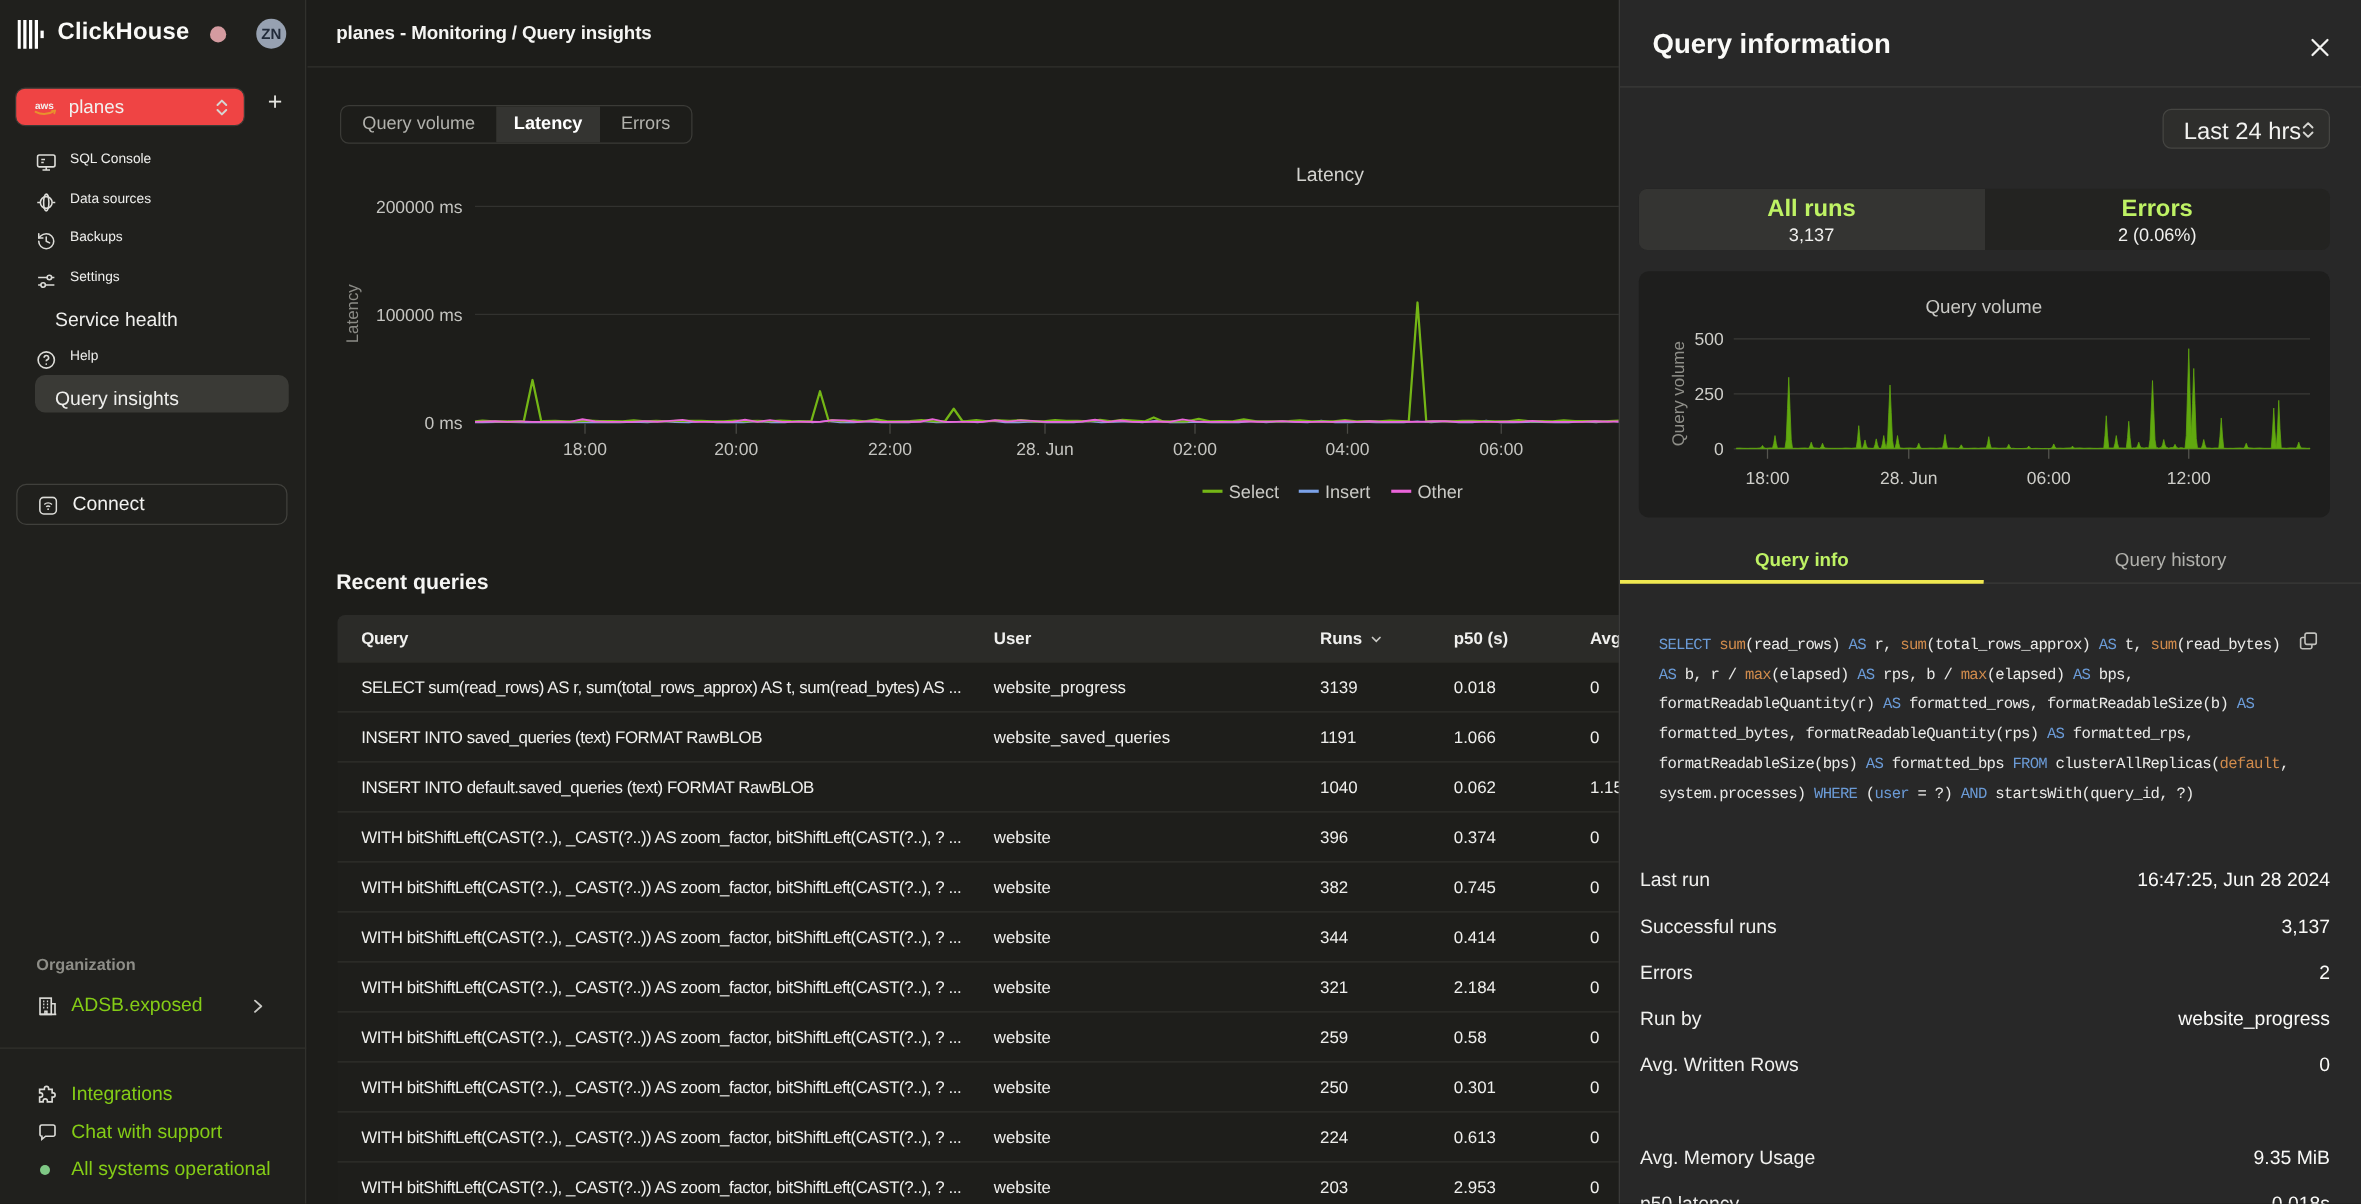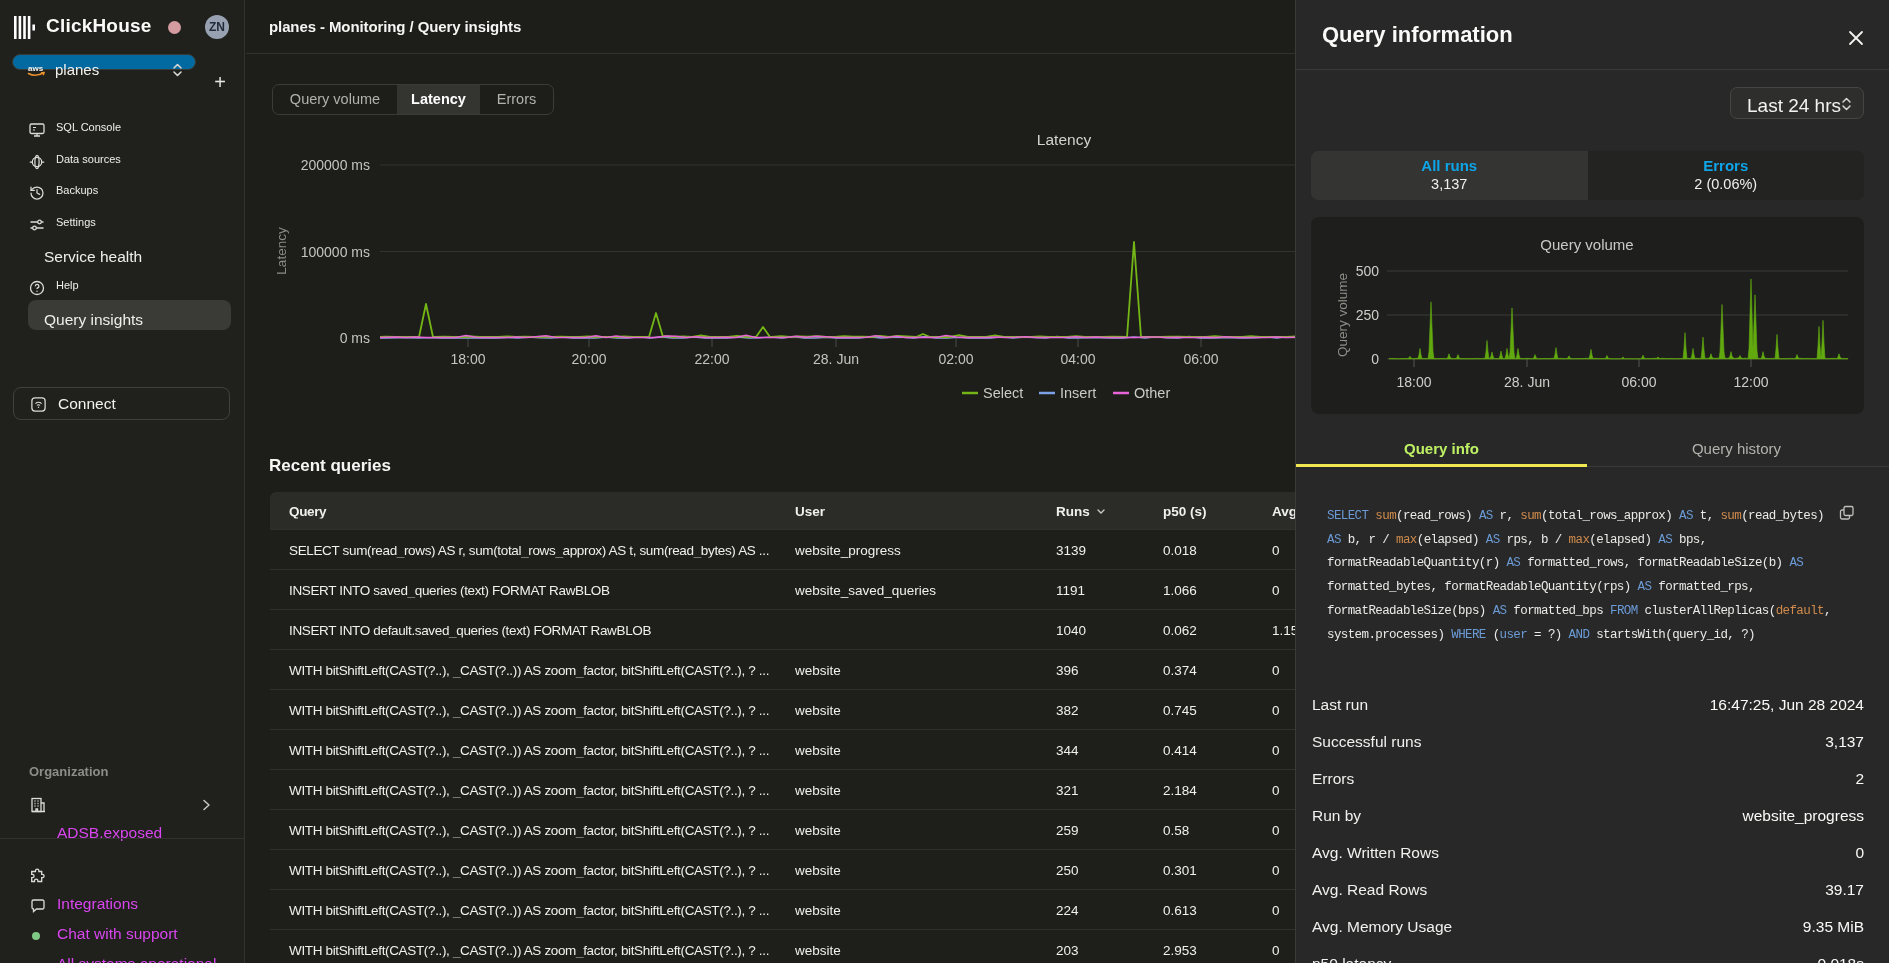--- a/index.html
+++ b/index.html
@@ -5,38 +5,38 @@
 * { margin:0; padding:0; box-sizing:border-box; }
 html,body { width:1889px; height:963px; overflow:hidden; background:#1d1d1a; font-family:"Liberation Sans", sans-serif; }
 #root { position:relative; width:1889px; height:963px;padding-left:24px; }
 
 
 #sidebar { position:absolute; left:0; top:0; width:245px; height:963px; background:#20201d; border-right:1px solid #31312d; }
 .logo-bars { position:absolute; left:14px; top:15px; }
 .logo-text { position:absolute; left:46px; top:15px; font-size:19px; font-weight:bold; color:#fafaf8; letter-spacing:0.2px; }
 .pink-dot { position:absolute; left:168px; top:21px; width:13px; height:13px; border-radius:50%; background:#d49ba0; }
 .avatar { position:absolute; left:205px; top:15px; width:24px; height:24px; border-radius:50%; background:#97a1b1; color:#222b3a; font-size:12px; font-weight:bold; text-align:center; line-height:24px; }
-.svc-select { position:absolute; left:12px; top:54px; width:184px; height:16px; background:#0369a1; border:1px solid #3a3a36; border-radius:8px; }
+.svc-select { position:absolute; left:12px; top:70px; width:184px; height:31px; background:#ef4444; border:1px solid #3a3a36; border-radius:8px; }
 .svc-select .aws { position:absolute; left:14px; top:6px; }
 .svc-select .name { position:absolute; left:42px; top:6px; font-size:15px; color:#f2f2f0; }
 .svc-select .updown { position:absolute; right:12px; top:7px; }
 .plus-btn { position:absolute; left:209px; top:71px; width:22px; height:22px; color:#e4e4e0; font-size:20px; font-weight:300; text-align:center; line-height:22px; }
 .nav { position:absolute; left:0; top:114px; width:245px; }
 .nav-item { position:relative; height:31.7px; }
 .nav-item .ic { position:absolute; left:29px; top:8px; width:16px; height:16px; }
 .nav-item .lb { position:absolute; left:56px; top:7px; font-size:11px; color:#eeeeec; }
 .nav-item .lb2 { position:absolute; left:44px; top:7px; font-size:15.5px; color:#eeeeec; }
 .nav-pill { position:absolute; left:28px; top:-4px; right:14px; height:30px; background:#3a3a36; border-radius:8px; }
 .connect-btn { position:absolute; left:13px; top:387px; width:217px; height:33px; border:1px solid #40403c; border-radius:8px; }
 .connect-btn .ic { position:absolute; left:17px; top:9px; }
 .connect-btn .lb { position:absolute; left:44px; top:7px; font-size:15.5px; color:#f2f2f0; }
 .org-label { position:absolute; left:29px; top:764px; font-size:13px; font-weight:bold; color:#8d8d87; }
 .org-item { position:absolute; left:0; width:245px; }
 .org-item .ic { position:absolute; left:30px; top:0px; width:16px; height:16px; }
-.org-item .lb { position:absolute; left:57px; top:-1px; font-size:15.5px; color:#d946ef;margin-top:28px; }
+.org-item .lb { position:absolute; left:57px; top:-1px; font-size:15.5px; color:#84cc16; }
 .side-divider { position:absolute; left:0; top:838px; width:245px; height:1px; background:#31312d; }
 
 
 #main { position:absolute; left:246px; top:0; width:1643px; height:963px; background:#1d1d1a; }
 #main-header { position:absolute; left:0; top:0; width:1643px; height:54px; border-bottom:1px solid #31312d; }
 #main-header .t { position:absolute; left:23px; top:18px; font-size:15px; font-weight:bold; color:#f5f5f3; letter-spacing:-0.1px; }
 .seg { position:absolute; left:26px; top:84px; height:31px; border:1px solid #3b3b37; border-radius:7px; display:flex; overflow:hidden; }
 .seg .s { height:29px; line-height:29px; text-align:center; font-size:14.5px; color:#b2b2ad; }
 .seg .s:nth-child(1){ width:124px; } .seg .s:nth-child(2){ width:83px; } .seg .s:nth-child(3){ width:73px; }
 .seg .s.active { background:#343431; color:#ffffff; font-weight:bold; }
@@ -55,21 +55,21 @@
 
 #panel { position:absolute; left:1295px; top:0; width:594px; height:963px; background:#282828; border-left:1px solid #3a3a38; }
 #panel-header { position:absolute; left:0; top:0; width:594px; height:70px; border-bottom:1px solid #3a3a38; }
 #panel-header .t { position:absolute; left:26px; top:22px; font-size:22px; font-weight:bold; color:#fafaf8; }
 #panel-close { position:absolute; right:24px; top:28px; width:20px; height:20px; }
 .time-select { position:absolute; left:434px; top:87px; width:134px; height:32px; border:1px solid #454542; border-radius:7px; background:#2e2e2c; }
 .time-select .lb { position:absolute; left:16px; top:7px; font-size:19px; color:#f2f2f0; }
 .time-select .updown { position:absolute; right:11px; top:8px; }
 .runs-tabs { position:absolute; left:15px; top:151px; width:553px; height:49px; background:#232321; border-radius:7px; display:flex; overflow:hidden; }
 .runs-tabs .rt { width:50%; text-align:center; padding-top:6px; }
-.runs-tabs .rt .a { font-size:15px; font-weight:bold; color:#0ea5e9; }
+.runs-tabs .rt .a { font-size:19px; font-weight:bold; color:#bef264; }
 .runs-tabs .rt .b { font-size:14.5px; color:#f0f0ee; margin-top:2px; }
 .runs-tabs .rt.active { background:#343432; }
 #qv-card { position:absolute; left:15px; top:217px; width:553px; height:197px; background:#1e1e1d; border-radius:8px; }
 .info-tabs { position:absolute; left:0px; top:436px; width:594px; height:31px; }
 .info-tabs .it { position:absolute; top:4px; width:291px; text-align:center; font-size:15px; }
 .info-tabs .underline-y { position:absolute; left:0; top:28px; width:291px; height:3px; background:#f0e851; }
 .info-tabs .underline-g { position:absolute; left:291px; top:30px; width:303px; height:1px; background:#3a3a38; }
 
 
 #sql { position:absolute; left:31px; top:505px; width:530px; font-family:"Liberation Mono", monospace; font-size:12.5px; letter-spacing:-0.6px; line-height:23.7px; color:#eaeae8; white-space:pre; }
@@ -422,24 +422,20 @@
         <div class="v">2</div>
       </div>
   <div class="stat" style="top:799px;">
         <div class="l">Run by</div>
         <div class="v">website_progress</div>
       </div>
   <div class="stat" style="top:836px;">
         <div class="l">Avg. Written Rows</div>
         <div class="v">0</div>
       </div>
-  <div class="stat" style="top:873px;">
-        <div class="l">Avg. Read Rows</div>
-        <div class="v">39.17</div>
-      </div>
   <div class="stat" style="top:910px;">
         <div class="l">Avg. Memory Usage</div>
         <div class="v">9.35 MiB</div>
       </div>
   <div class="stat" style="top:947px;">
         <div class="l">p50 latency</div>
         <div class="v">0.018s</div>
       </div>
 </div>
 

